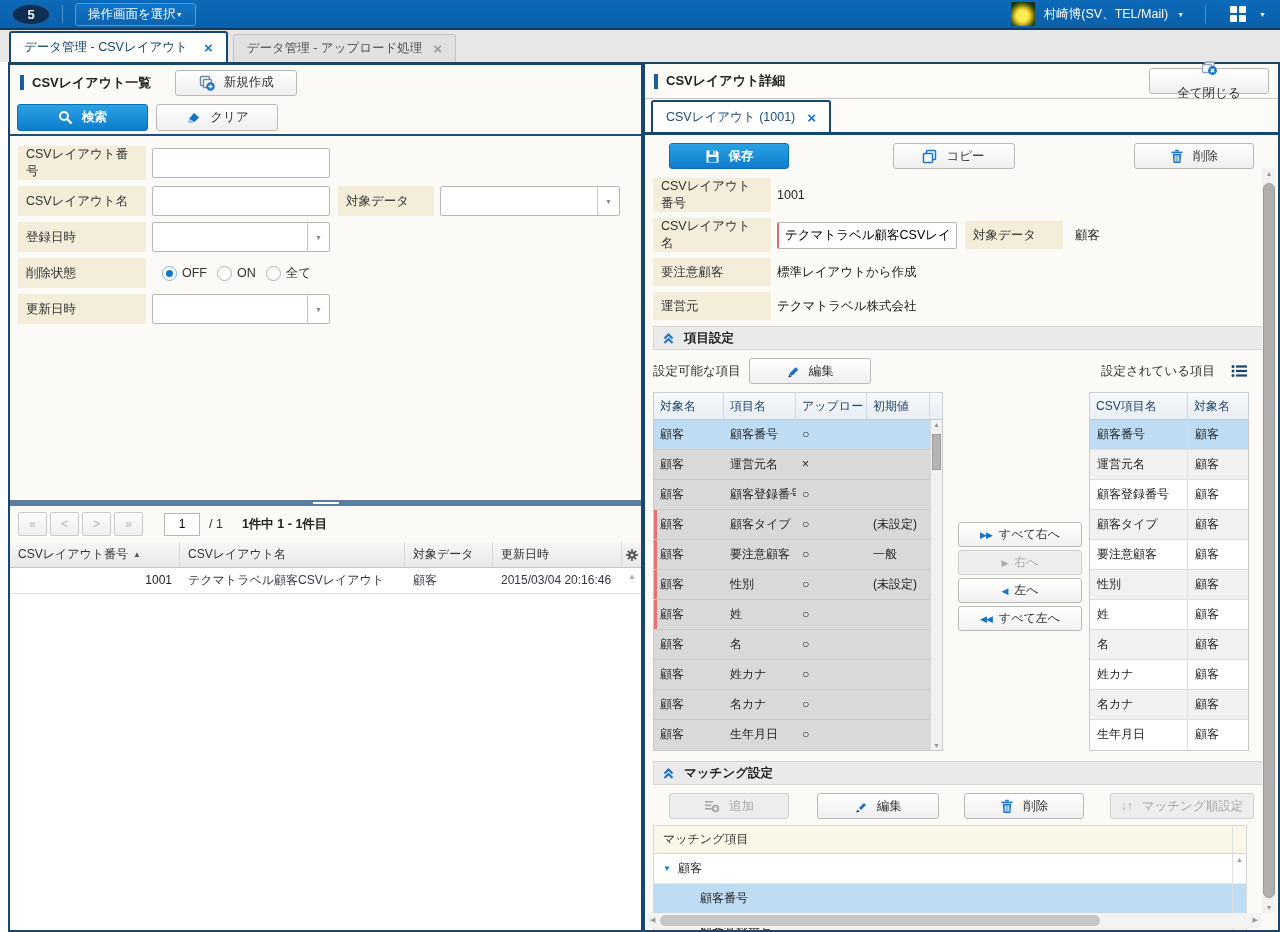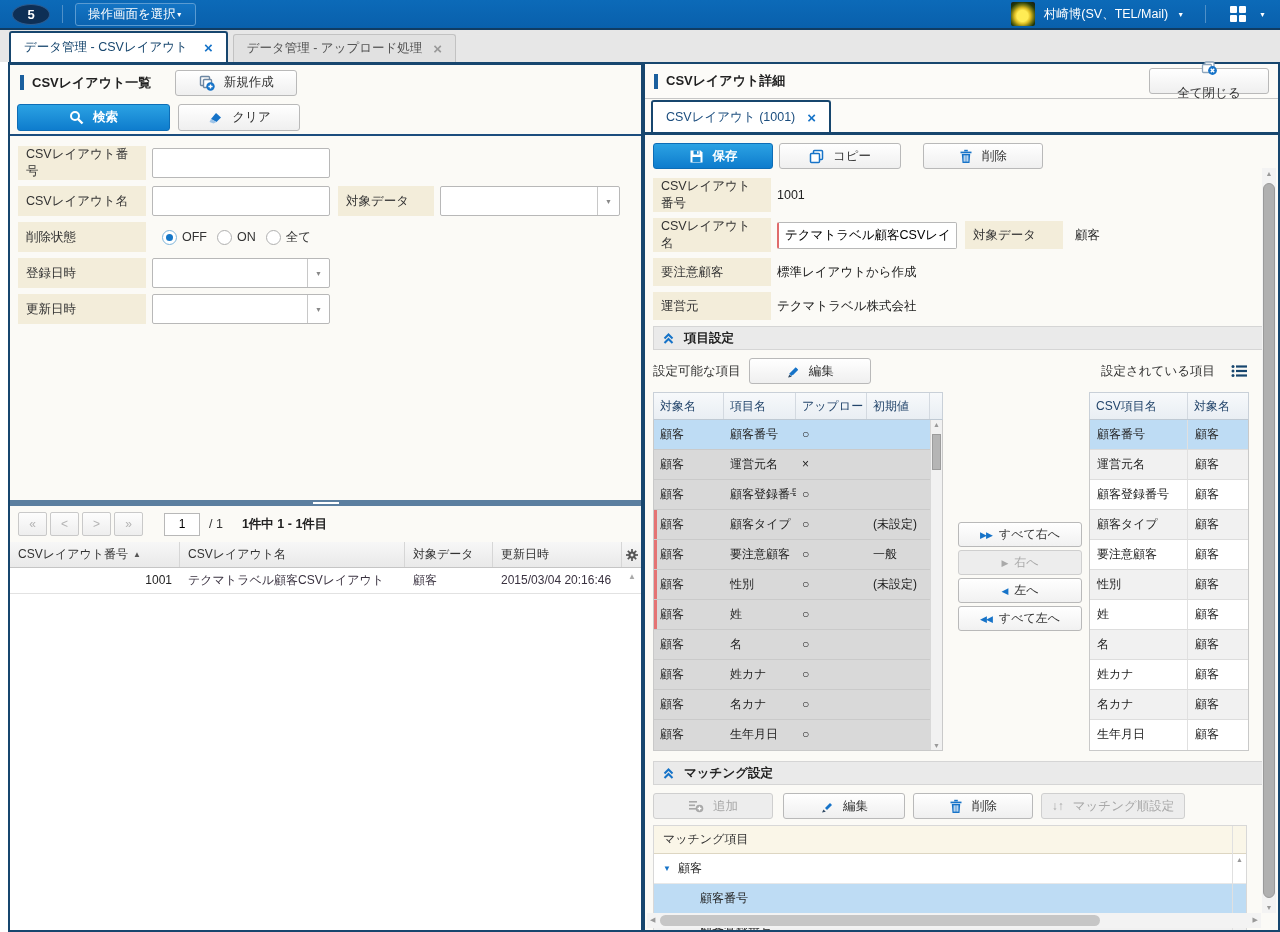--- a/index.html
+++ b/index.html
@@ -54,21 +54,21 @@
     background:linear-gradient(#ffffff,#efefef); display:flex; align-items:center;
     justify-content:center; gap:9px; font-size:12.5px; color:#333; }
   .btn.primary { background:linear-gradient(#2ba2e3,#0e7ccd); border-color:#0d6db6; color:#fff; font-weight:bold; }
   .btn.disabled { background:#ededed; color:#a8a8a8; border-color:#cfcfcf; cursor:default; }
 
   
   .lp-toolbar1 { position:absolute; top:0; left:0; right:0; height:35px; display:flex; align-items:center; padding:0 10px; }
   .lp-new { width:122px; margin-left:24px; }
   .lp-toolbar2 { position:absolute; top:35px; left:0; right:0; height:36px; border-bottom:2px solid #1b4d7e;
     display:flex; align-items:center; gap:8px; padding:0 7px; }
-  .lp-search { width:153px; height:27px; }
+  .lp-search { width:131px; height:27px; }
   .lp-clear  { width:122px; height:27px; }
 
   .lp-form { position:absolute; top:73px; left:0; right:0; height:362px; padding:8px; }
   .field-row { display:flex; align-items:center; margin-bottom:6px; }
   .flabel { width:128px; min-height:30px; background:#f3edda; display:flex; align-items:center;
     padding:0 8px; margin-right:6px; color:#333; flex:none; }
   .flabel.w96 { width:96px; margin-left:8px; }
   .tinput { height:30px; width:178px; border:1px solid #b8b8b8; border-radius:2px; padding:0 6px;
     font-size:12.5px; font-family:inherit; background:#fff; }
   .combo { height:30px; width:178px; border:1px solid #b8b8b8; border-radius:2px; background:#fff;
@@ -113,21 +113,21 @@
   .rp-header { position:absolute; top:0; left:0; right:0; height:35px; border-bottom:1px solid #c6c6c6;
     display:flex; align-items:center; padding:4px 9px; background:#fcfbf8; }
   .rp-closeall { width:120px; height:26px; margin-left:auto;flex-direction:column; }
   .rp-tabrow { position:absolute; top:36px; left:0; right:0; height:35px; display:flex; align-items:flex-end;
     padding-left:6px; border-bottom:3px solid #17466e; background:#fcfbf8; }
   .rp-tab { height:32px; background:#fff; border:2px solid #17466e; border-bottom:none;
     border-radius:3px 3px 0 0; display:flex; align-items:center; gap:12px; padding:0 13px;
     color:#1b4d7e; font-size:12.5px; }
   .rp-content { position:absolute; top:74px; left:0; right:0; bottom:0; padding:3px 8px; overflow:hidden; }
 
-  .btn-row { display:flex; gap:6px; margin:2px 0 9px; }
+  .btn-row { display:flex; gap:6px; margin:2px 16px 9px;justify-content:space-between; }
   .w120 { width:120px; } .w122 { width:122px; } .w144 { width:144px; }
   .gap16 { margin-left:16px; }
   .fvalue { color:#222; }
   .req-input { height:27px; width:180px; border:1px solid #b8b8b8; border-left:2px solid #e06c6c;
     border-radius:2px; padding:0 6px; font-size:12.5px; font-family:inherit; }
   .rp-content .flabel { width:118px; min-height:28px; }
   .rp-content .field-row { margin-bottom:6px; }
 
   .sec-bar { height:24px; background:#eaeaea; border:1px solid #d5d5d5; display:flex; align-items:center;
     gap:9px; padding:0 8px; margin:5px 0 8px; }
@@ -295,44 +295,44 @@
       <input class="tinput" style="">
       <div class="flabel w96">対象データ</div>
       <div class="combo w180">
         <div class="cbody"></div>
         <div class="cbtn">
             <span class="icon ic-caret-g"></span>
           </div>
       </div>
     </div>
     <div class="field-row">
+      <div class="flabel">登録日時</div>
+      <div class="combo">
+        <div class="cbody"></div>
+        <div class="cbtn">
+            <span class="icon ic-caret-g"></span>
+          </div>
+      </div>
+    </div>
+    <div class="field-row">
       <div class="flabel">削除状態</div>
       <div class="radio-group" id="radio-group">
           <span class="radio-item">
             <span class="radio-dot checked"></span>
             <span class="radio-label">OFF</span>
           </span>
           <span class="radio-item">
             <span class="radio-dot"></span>
             <span class="radio-label">ON</span>
           </span>
           <span class="radio-item">
             <span class="radio-dot"></span>
             <span class="radio-label">全て</span>
           </span>
         </div>
-    </div>
-    <div class="field-row">
-      <div class="flabel">登録日時</div>
-      <div class="combo">
-        <div class="cbody"></div>
-        <div class="cbtn">
-            <span class="icon ic-caret-g"></span>
-          </div>
-      </div>
     </div>
     <div class="field-row">
       <div class="flabel">更新日時</div>
       <div class="combo">
         <div class="cbody"></div>
         <div class="cbtn">
             <span class="icon ic-caret-g"></span>
           </div>
       </div>
     </div>

